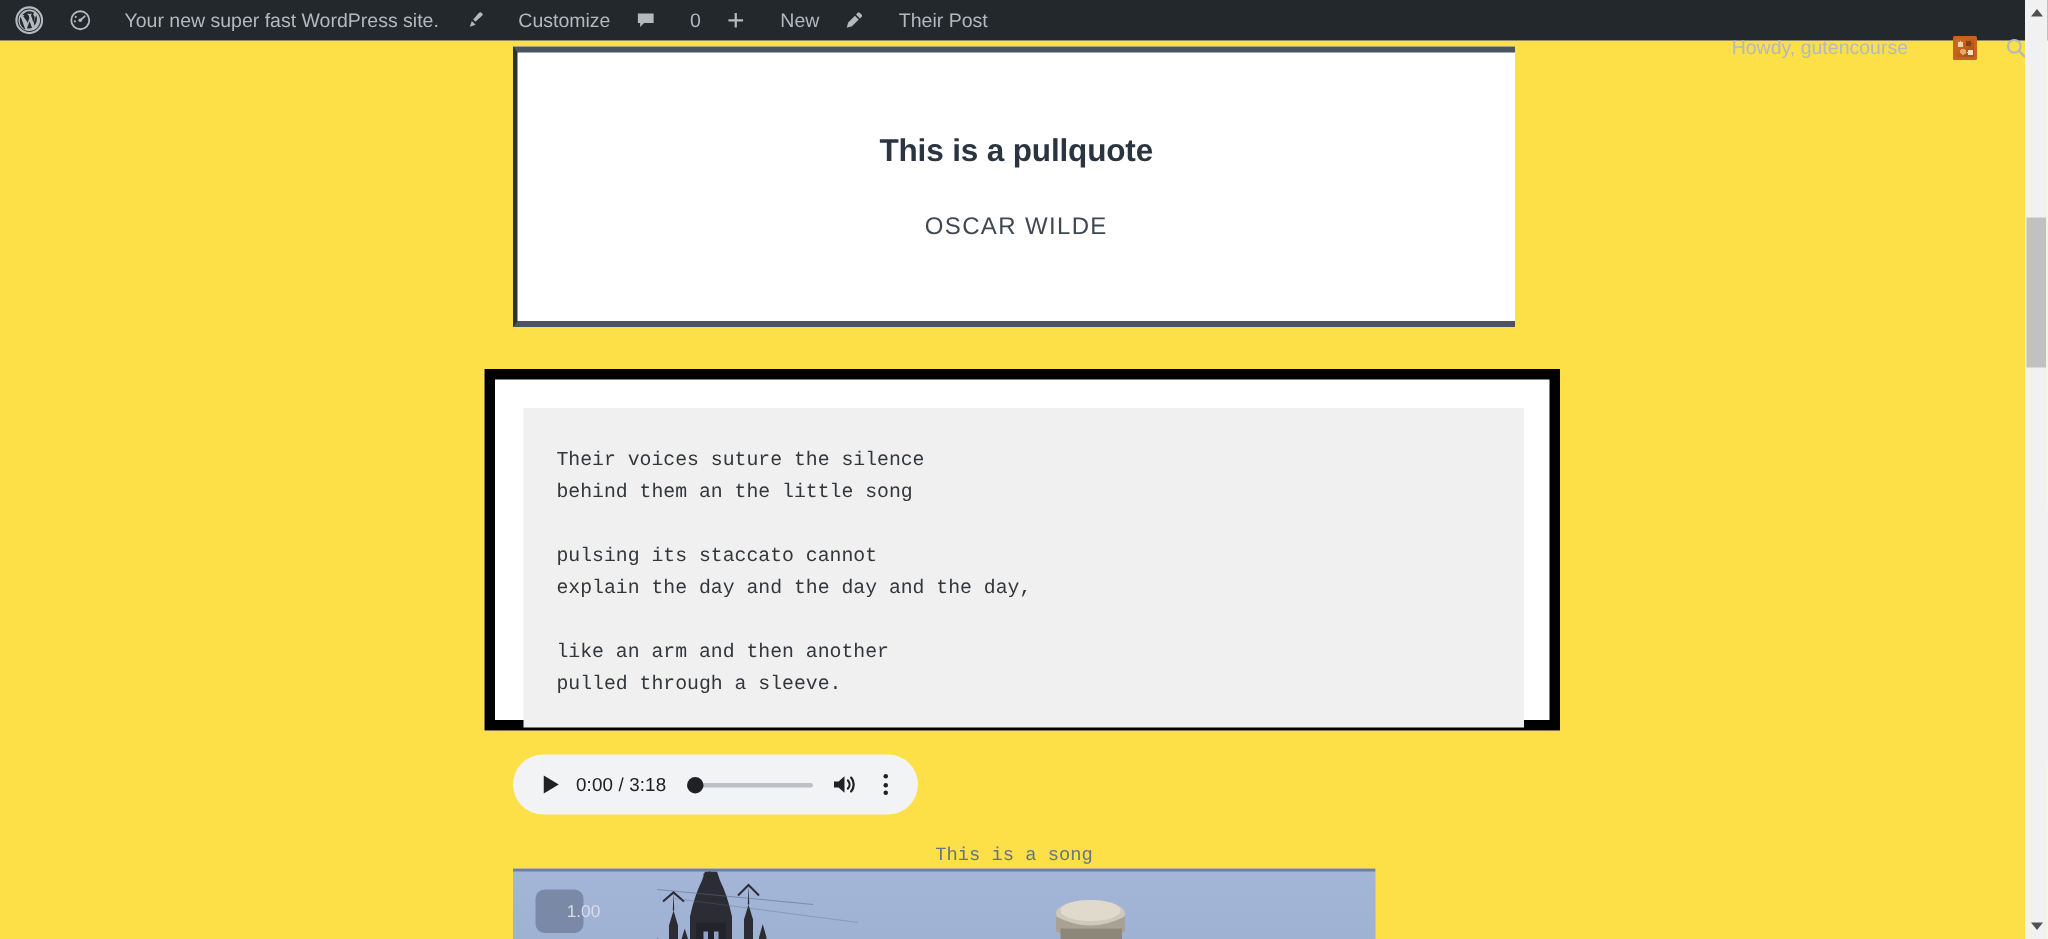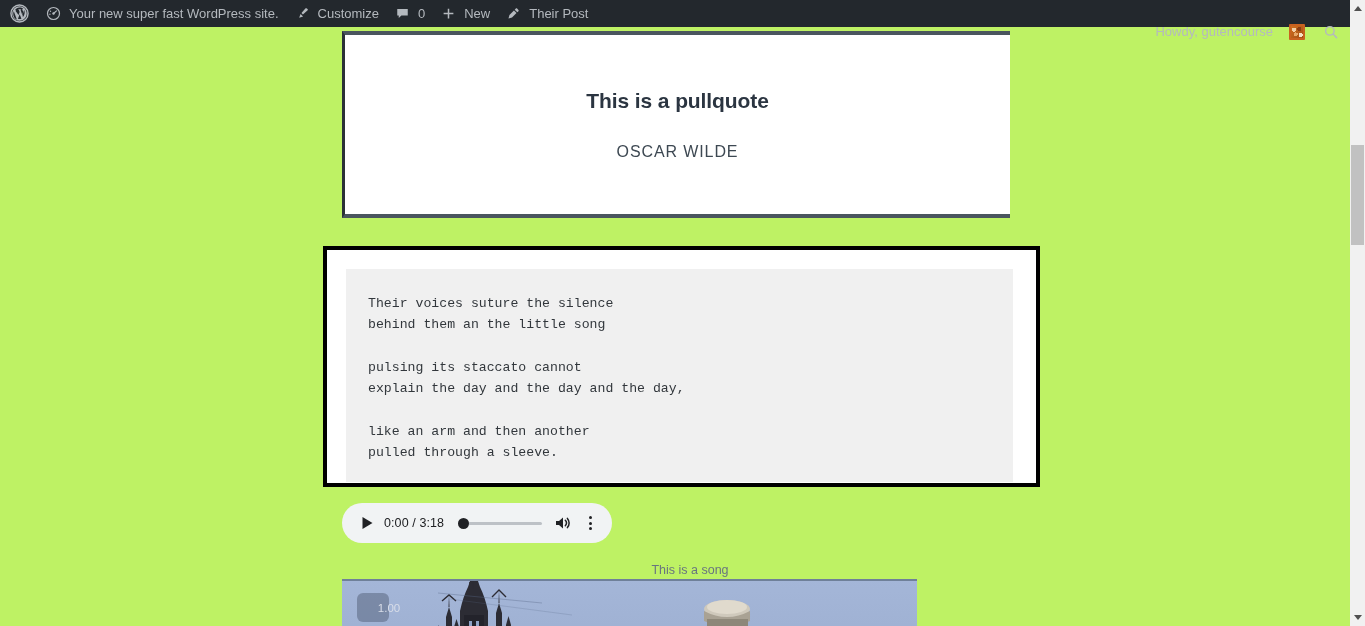--- a/index.html
+++ b/index.html
@@ -16,46 +16,46 @@
   #admin-bar {
     position: absolute; top: 0; left: 0;
     width: 1365px; height: 27px;
     background: #23282d;
     color: #b4b9be;
     font-size: 13px;
     display: flex; align-items: center;
     z-index: 50;
   }
   .ab-item {
-    display: flex; align-items: center; gap: 8px;
+    display: flex; align-items: center; gap: 22px;
     height: 27px; padding: 0 8px;
     color: #b4b9be; cursor: pointer; white-space: nowrap;
   }
   .ab-logo { padding: 0 9px 0 10px; }
-  .ab-right { margin-left: auto; display: flex; align-items: flex-start; height: 27px; padding-right: 16px; margin-top: 36px; }
+  .ab-right { margin-left: auto; display: flex; align-items: flex-start; height: 27px; padding-right: 3px; margin-top: 36px; }
   .ab-label { line-height: 27px; }
   .ab-count { color: #b4b9be; }
   .ico { display: inline-block; line-height: 0; }
   .avatar-sq {
     width: 16px; height: 16px; margin-left: 8px;
     background: #c9611f; border-radius: 1px; position: relative; overflow: hidden;
   }
   .avatar-sq::before {
     content: ""; position: absolute; inset: 2px;
     background:
       radial-gradient(circle at 25% 30%, #f2d0a8 0 2px, transparent 2px),
       radial-gradient(circle at 70% 25%, #8c3d12 0 2px, transparent 2px),
       radial-gradient(circle at 40% 70%, #e8a868 0 2px, transparent 2px),
       radial-gradient(circle at 80% 75%, #f5e2c4 0 2px, transparent 2px),
       linear-gradient(135deg, #d1701f, #a34e14);
   }
   .search-btn { padding: 0 10px; display: flex; align-items: center; height: 27px; cursor: pointer; }
 
   
-  #page { position: absolute; top: 27px; left: 0; width: 1350px; height: 599px; background: #bef264; }
+  #page { position: absolute; top: 27px; left: 0; width: 1350px; height: 599px; background: #fde047; }
 
   
   #pullquote-block {
     position: absolute; left: 342px; top: 4px;
     width: 668px; height: 187px;
     border-top: 4px solid #4a555e;
     border-bottom: 4px solid #4a555e;
     border-left: 3px solid #2b3137;
     background: #ffffff;
     display: flex; flex-direction: column;
@@ -67,21 +67,21 @@
   }
   #pullquote-cite {
     font-size: 16px; color: #3d4852; letter-spacing: 0.9px;
     font-style: normal; text-transform: uppercase;
   }
 
   
   #verse-highlight {
     position: absolute; left: 323px; top: 219px;
     width: 717px; height: 241px;
-    border: 4px solid #000000;
+    border: 7px solid #000000;
     background: #ffffff;
   }
   #verse-block {
     position: absolute; left: 19px; top: 19px;
     width: 667px; height: 213px;
     background: #f0f0f0;
     padding: 24px 22px;
   }
   #verse-text {
     font-family: "Liberation Mono", "DejaVu Sans Mono", monospace;
@@ -100,22 +100,22 @@
   #audio-time { font-size: 12.5px; color: #202124; margin-left: 6px; letter-spacing: 0.1px; white-space: nowrap; }
   #audio-scrub { position: relative; flex: 1; height: 14px; margin-left: 14px; margin-right: 10px; display: flex; align-items: center; cursor: pointer; }
   #audio-scrub-track { position: absolute; left: 9px; right: 0; height: 3px; background: #bdc1c6; border-radius: 2px; }
   #audio-scrub-thumb { position: absolute; left: 0; width: 11px; height: 11px; border-radius: 50%; background: #202124; }
   #audio-volume { width: 22px; height: 22px; display: flex; align-items: center; justify-content: center; cursor: pointer; }
   #audio-menu { width: 20px; height: 22px; display: flex; flex-direction: column; align-items: center; justify-content: center; gap: 2.5px; cursor: pointer; margin-left: 6px; }
   #audio-menu i { width: 3px; height: 3px; border-radius: 50%; background: #202124; display: block; }
 
   
   #audio-caption {
-    position: absolute; left: 356px; top: 536px; width: 668px;
-    text-align: center; font-size: 12.5px; color: #68757f;
+    position: absolute; left: 342px; top: 536px; width: 668px;
+    text-align: center; font-size: 12.5px; color: #68757f; font-family: Liberation Mono, monospace;
   }
 
   
   #video-block {
     position: absolute; left: 342px; top: 552px;
     width: 575px; height: 76px;
     background: linear-gradient(180deg, #a4b6d8 0%, #a0b2d4 60%, #9eb0d2 100%);
     overflow: hidden;
   }
   #video-topline { position: absolute; top: 0; left: 0; right: 0; height: 2px; background: #6f8099; }

